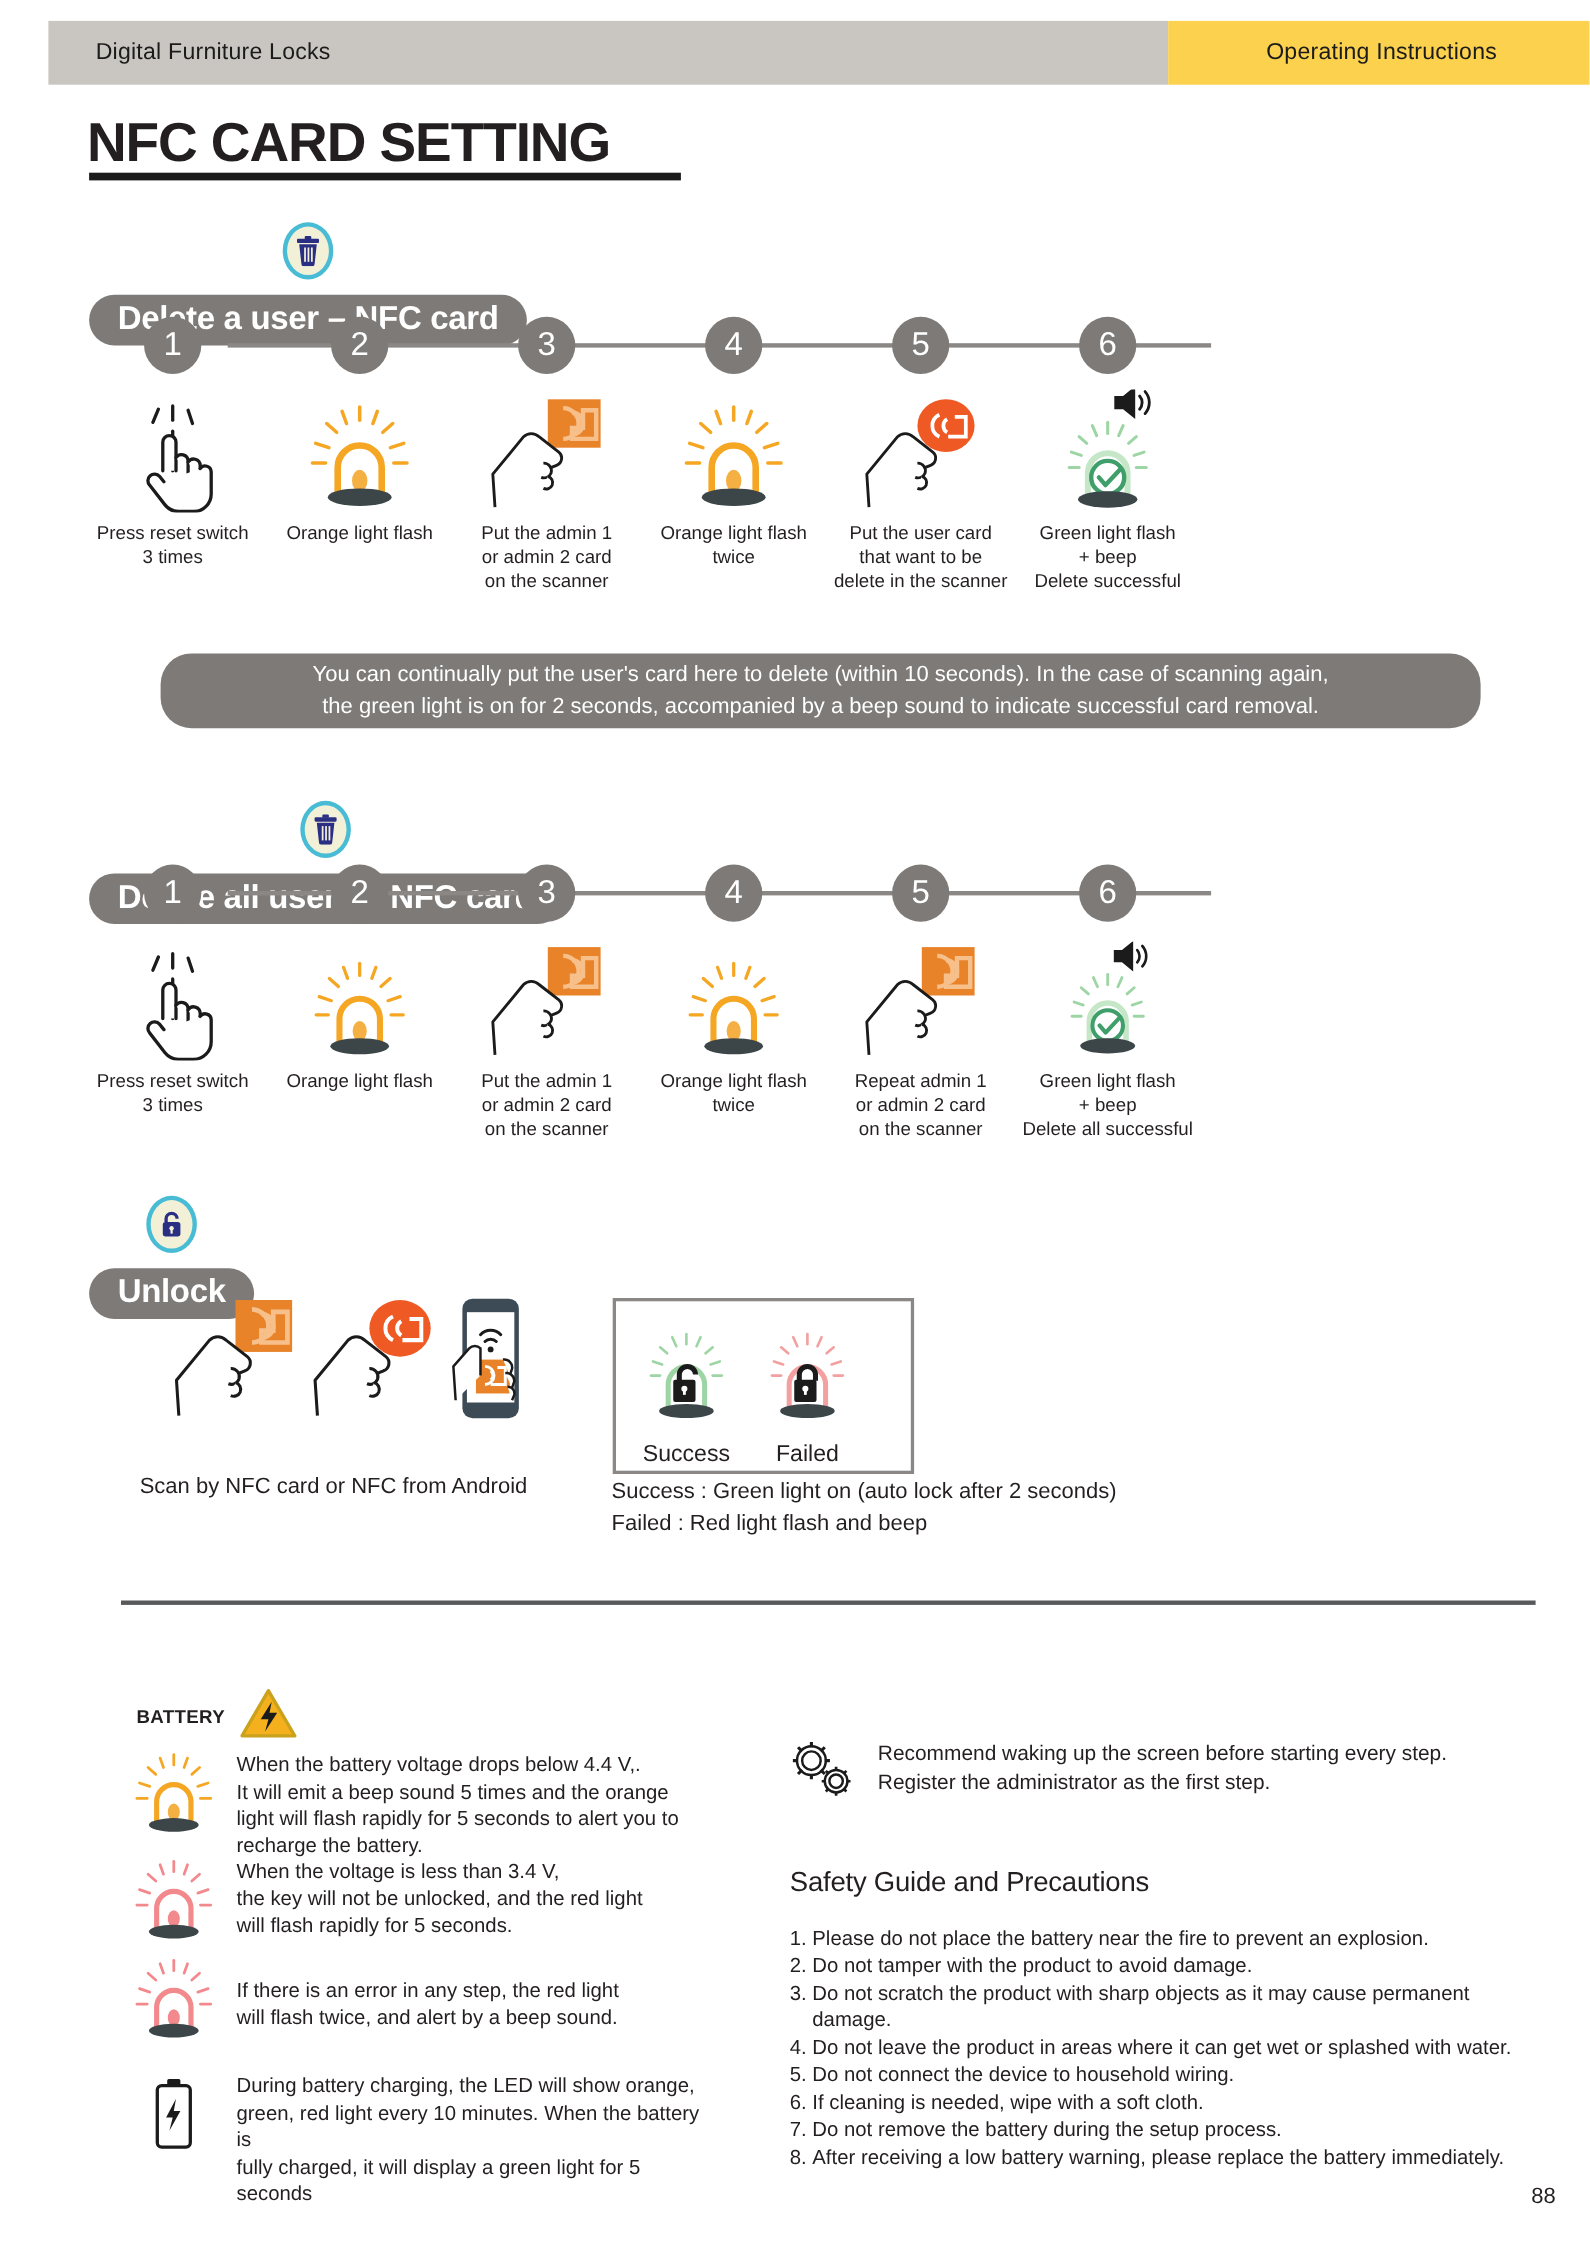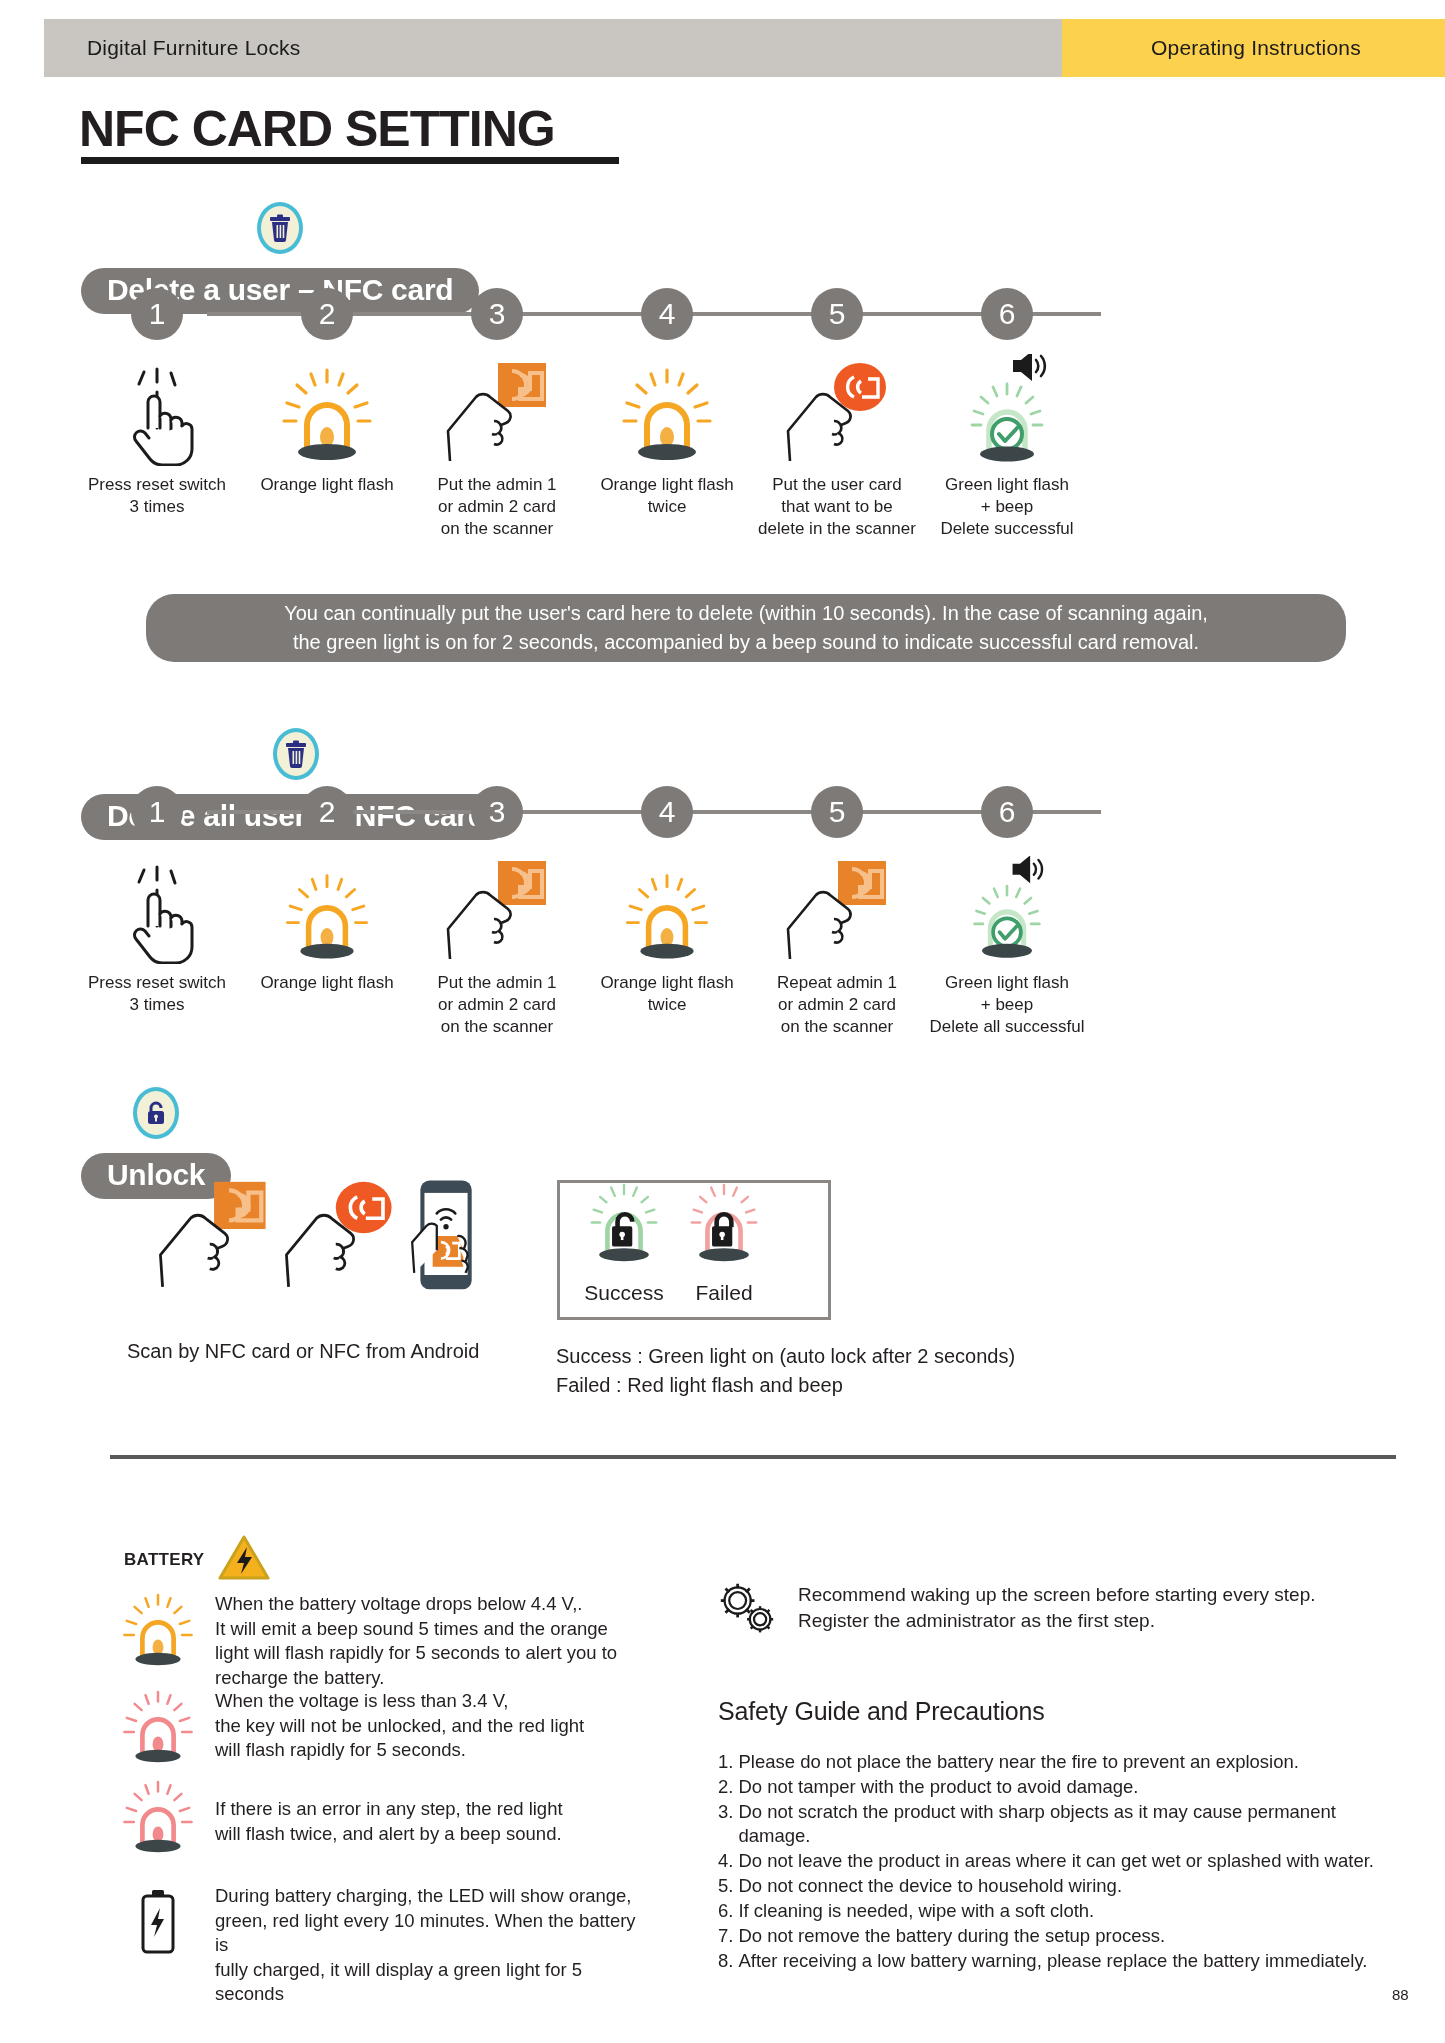--- a/index.html
+++ b/index.html
@@ -134,21 +134,21 @@
   .gear-row { position: absolute; left: 690px; top: 1580px; display: flex; gap: 18px; align-items: flex-start; }
   .gear-text { font-size: 19px; line-height: 1.35; white-space: pre-line; padding-top: 2px;}
   .safety-title { position: absolute; left: 694px; top: 1697px; font-size: 25px; letter-spacing: -.2px;}
   .safety-list { position: absolute; left: 694px; top: 1750px; width: 700px; }
   .safety-item { font-size: 18.5px; line-height: 1.3; display: flex; gap: 5px; margin-bottom: 1px;}
   .safety-num { flex: 0 0 auto; }
   .safety-body { white-space: pre-line; }
 
   .page-num {
     position: absolute; left: 1368px; top: 1986px;
-    font-size: 15px; color: #231f20;
+    font-size: 20px; color: #231f20;
   }
 </style>
 </head>
 <body>
 
 <div class="page">
 
   <div class="header-bar">
     <div class="header-left">Digital Furniture Locks</div>
     <div class="header-right">Operating  Instructions</div>
@@ -548,21 +548,21 @@
           <path d="M50 56 a7 7 0 0 1 8 8 l-2 6"></path>
           <path d="M52 68 a7 7 0 0 1 8 7 l-2 6"></path>
           <path d="M54 80 a6 6 0 0 1 6 7 l-2 5"></path>
         </g>
       </svg>
     </span>
   </div>
 
   <div class="unlock-cap" style="left:103px; top:1340px;">Scan by NFC card or NFC from Android</div>
 
-  <div class="result-box" style="left:533px; top:1180px; width:274px; height:140px; padding:0 14px; ">
+  <div class="result-box" style="left:533px; top:1180px; width:274px; height:160px; padding:28px 14px; gap:10px;">
     <div class="result-item">
       <svg width="100" height="92" viewBox="0 0 108 100">
         <g stroke="#9ed5a4" stroke-width="2.6" stroke-linecap="round">
           <line x1="54" y1="2" x2="54" y2="12"></line>
             <line x1="40" y1="5" x2="44" y2="14"></line>
             <line x1="68" y1="5" x2="64" y2="14"></line>
           <line x1="28" y1="15" x2="35" y2="21"></line>
             <line x1="80" y1="15" x2="73" y2="21"></line>
           <line x1="21" y1="29" x2="30" y2="32"></line>
             <line x1="87" y1="29" x2="78" y2="32"></line>

